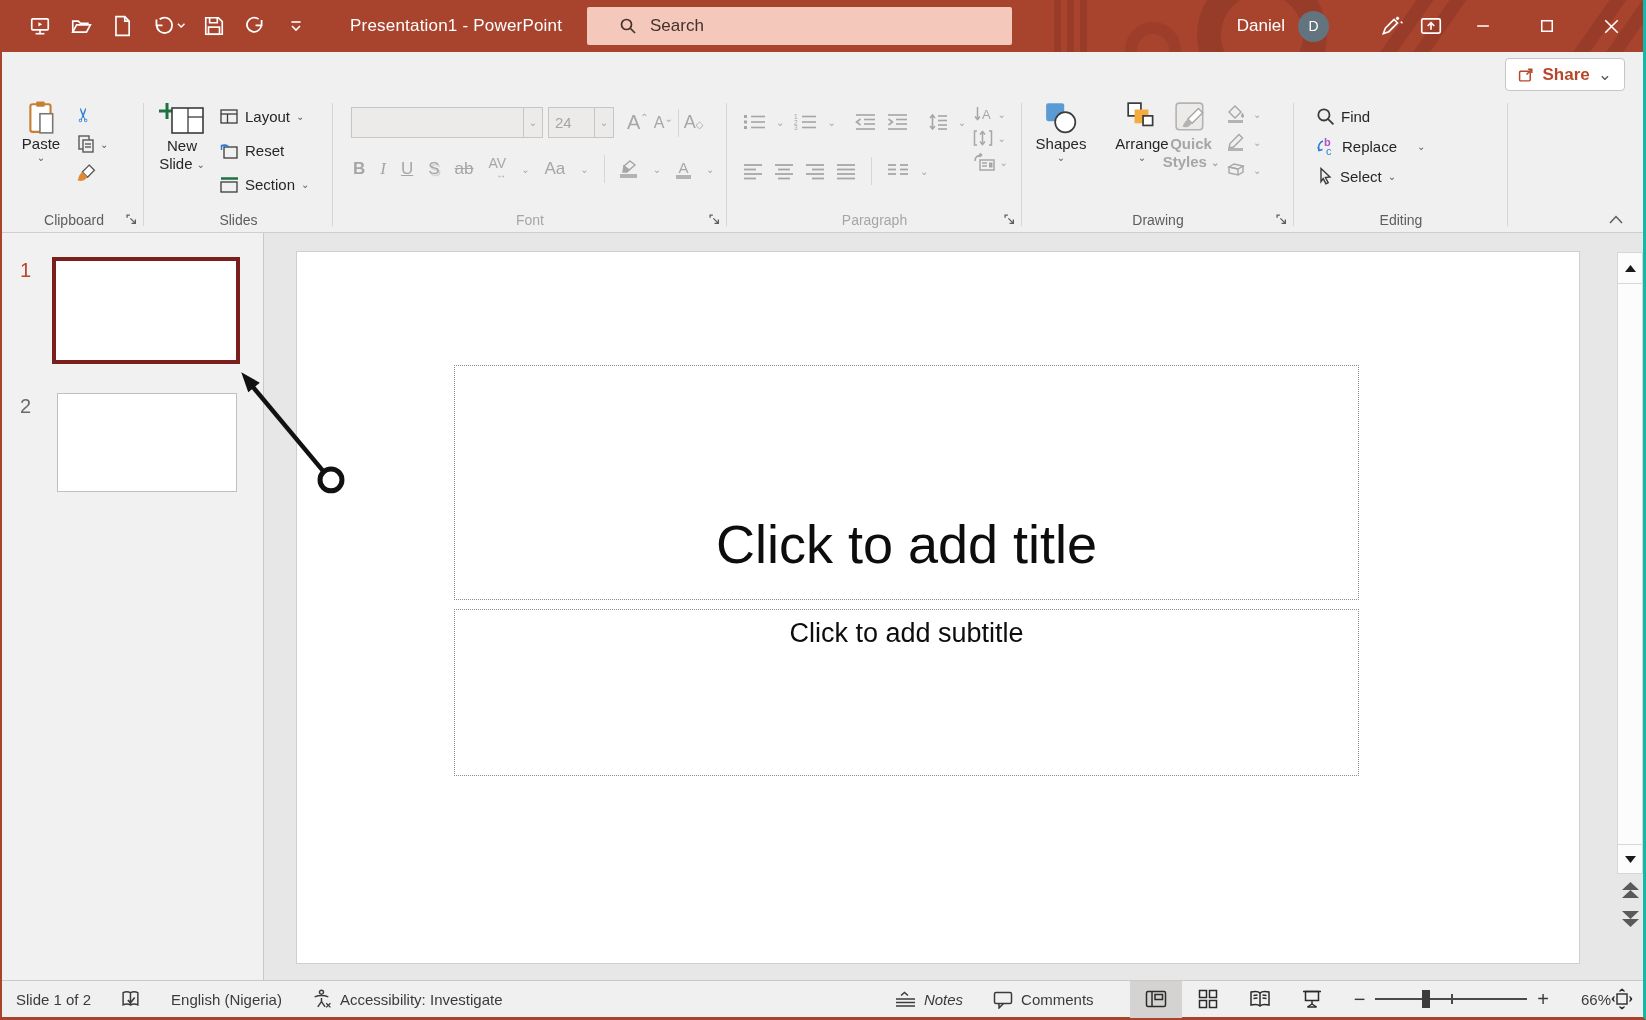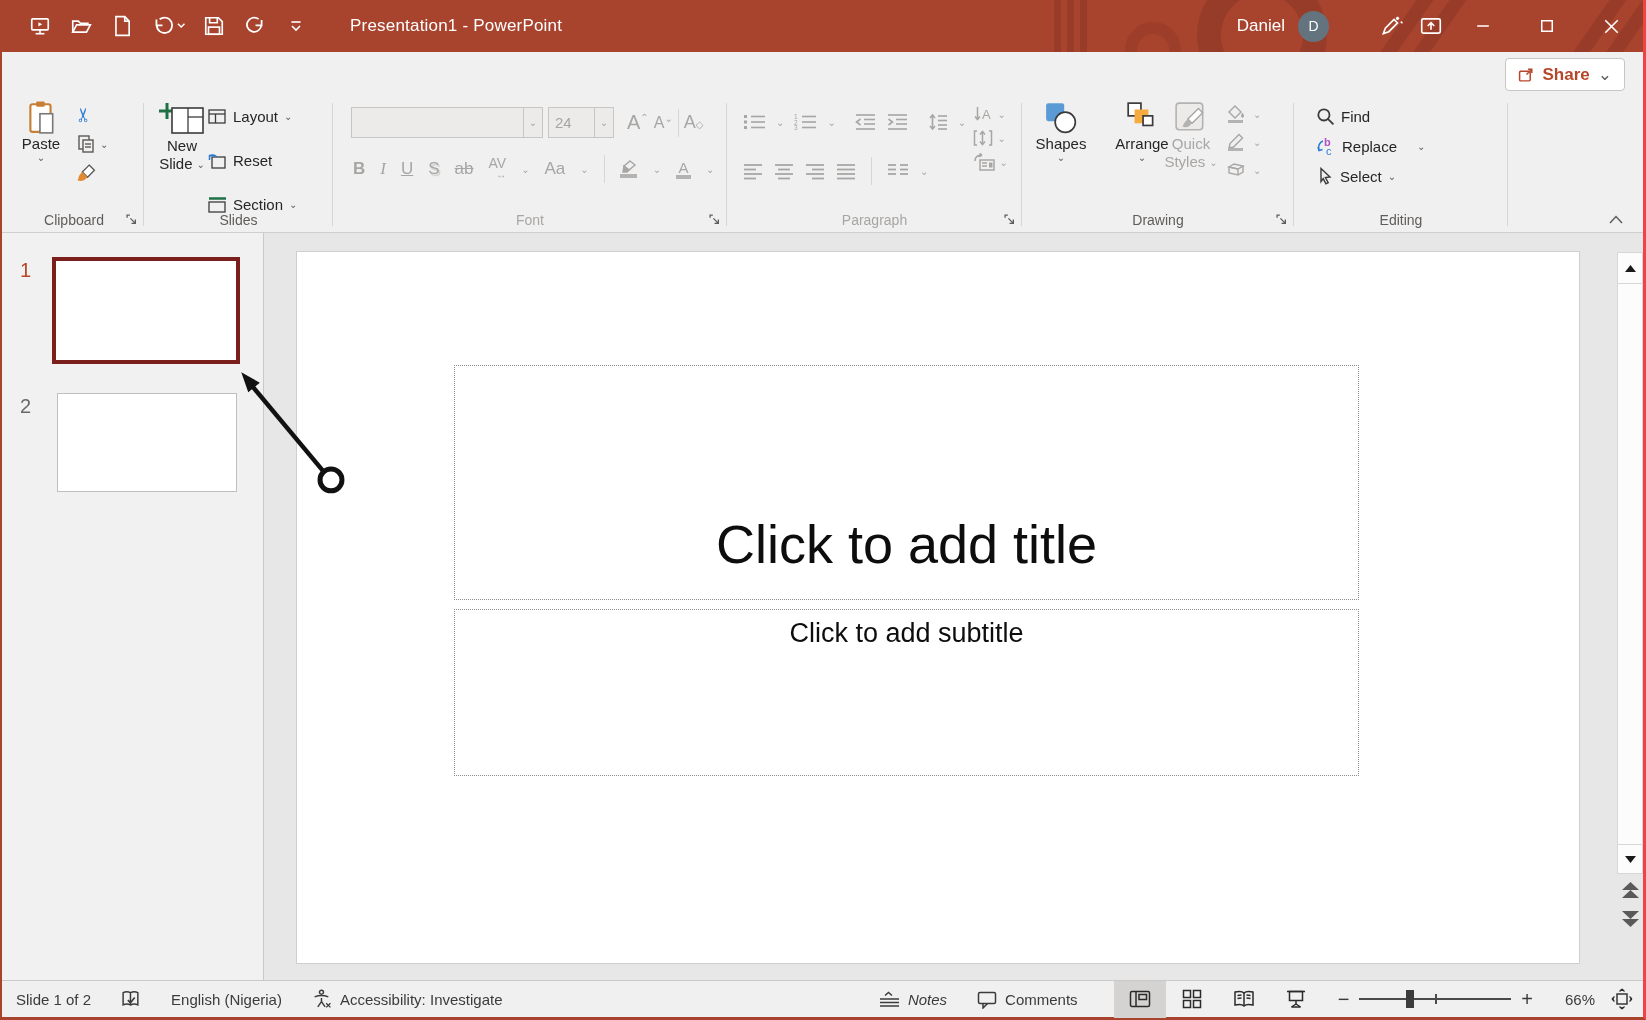--- a/index.html
+++ b/index.html
@@ -5,21 +5,21 @@
   * { box-sizing: border-box; }
   html,body { margin:0; padding:0; }
   body {
     width:1646px; height:1020px; overflow:hidden;
     font-family:"Liberation Sans", sans-serif;
     background:#E7E7E7;
     -webkit-font-smoothing:antialiased;
   }
   .window {
     width:1646px; height:1020px; display:flex; flex-direction:column;
-    border-left:2px solid #A8432E; border-right:3px solid #ef4444; border-bottom:3px solid #A8432E;
+    border-left:2px solid #A8432E; border-right:3px solid #14b8a6; border-bottom:3px solid #A8432E;
     background:#F0F0F0;
   }
   
   .titlebar {
     position:relative; height:52px; flex:0 0 52px; background:#A8432E; color:#fff;
     display:flex; align-items:center; overflow:hidden;
   }
   .tb-deco { position:absolute; pointer-events:none; }
   .deco-ring { width:130px; height:130px; border:24px solid rgba(0,0,0,0.10); border-radius:50%; left:1195px; top:-30px; }
   .deco-ring2 { width:56px; height:56px; border:12px solid rgba(0,0,0,0.07); border-radius:50%; left:1123px; top:22px; }
@@ -92,21 +92,21 @@
     display:flex; align-items:center; font-size:15px; color:#3b3b3b; padding-left:14px; }
   .sb-item { display:flex; align-items:center; gap:8px; margin-right:30px; white-space:nowrap; }
   .sb-spacer { flex:1; }
   .viewbtn { width:52px; height:37px; display:flex; align-items:center; justify-content:center; }
   .viewbtn.active { background:#D5D3D1; }
   .zoomwrap { display:flex; align-items:center; margin-left:16px; margin-right:14px; }
   .zslider { position:relative; width:152px; height:20px; margin:0 10px; }
   .zslider .track { position:absolute; left:0; right:0; top:9px; height:2px; background:#4a4a4a; }
   .zslider .tick { position:absolute; left:50%; top:5px; width:2px; height:10px; background:#4a4a4a; }
   .zslider .thumb { position:absolute; left:31%; top:1px; width:8px; height:18px; background:#3c3c3c; }
-  .zpct { width:48px; text-align:right; font-size:15px; color:#3b3b3b; margin-right:16px; }
+  .zpct { width:48px; text-align:right; font-size:15px; color:#3b3b3b; }
   svg { display:block; }
 </style>
 </head>
 <body>
 
 <div class="window">
 
   <div class="titlebar">
     <span class="tb-deco deco-ring"></span>
     <span class="tb-deco deco-ring2"></span>
@@ -164,20 +164,27 @@
       <span class="qbtn">
         <svg width="16" height="16" viewBox="0 0 14 14" fill="none" stroke="#fff" stroke-width="1.4">
             <line x1="3" y1="3.5" x2="11" y2="3.5"></line>
             <path d="M3.5 7 l3.5 3.5 3.5 -3.5"></path>
           </svg>
       </span>
     </div>
 
     <div class="doc-title">Presentation1 - PowerPoint</div>
 
+    <div class="search-pill">
+      <svg width="18" height="18" viewBox="0 0 18 18" fill="none" stroke="#45302a" stroke-width="1.7">
+          <circle cx="7.5" cy="7.5" r="5"></circle>
+          <line x1="11.5" y1="11.5" x2="16" y2="16"></line>
+        </svg>
+      <span>Search</span>
+    </div>
 
     <div class="tb-right">
       <span class="user-name">Daniel</span>
       <span class="avatar">D</span>
       <span class="tb-icon">
         <svg width="24" height="24" viewBox="0 0 22 22" fill="none" stroke="#fff" stroke-width="1.5">
             <path d="M4 18 l1.8 -5 8 -8 3.2 3.2 -8 8 z"></path>
             <path d="M17 2.5 v3 M15.5 4 h3 M20 7 l1.5 1.5 M20.5 6 v0"></path>
           </svg>
       </span>
@@ -263,21 +270,21 @@
             <rect x="13" y="7" width="31" height="25" stroke="#3B3B3B" stroke-width="1.6" fill="#fff"></rect>
             <line x1="29" y1="7" x2="29" y2="32" stroke="#3B3B3B" stroke-width="1.3"></line>
             <line x1="29" y1="16" x2="44" y2="16" stroke="#3B3B3B" stroke-width="1.3"></line>
           </svg>
         <span class="blabel">New</span>
         <span class="blabel" style="display:flex; gap:4px; align-items:center;">
             <span>Slide</span>
             <span class="chevD">⌄</span>
           </span>
       </div>
-      <div style="position:absolute; left:64px; top:6px; display:flex; flex-direction:column; gap:17px;">
+      <div style="position:absolute; left:76px; top:6px; display:flex; flex-direction:column; gap:7px;">
         <span class="minirow">
           <svg width="19" height="17" viewBox="0 0 19 17" fill="none" stroke="#3B3B3B" stroke-width="1.3">
               <rect x="1" y="2" width="16" height="13"></rect>
               <line x1="1" y1="6" x2="17" y2="6"></line>
               <line x1="7.5" y1="6" x2="7.5" y2="15"></line>
             </svg>
           <span>Layout</span>
           <span class="chevD">⌄</span>
         </span>
         <span class="minirow">
@@ -498,21 +505,21 @@
       </div>
       <div class="bigbtn" style="left:88px; width:64px;">
         <svg width="34" height="34" viewBox="0 0 32 32" fill="none">
             <rect x="3" y="2" width="12" height="12" fill="#fff" stroke="#3B3B3B" stroke-width="1.6"></rect>
             <rect x="9" y="8" width="13" height="13" fill="#F5AB3D"></rect>
             <rect x="17" y="14" width="9" height="9" fill="#fff" stroke="#3B3B3B" stroke-width="1.6"></rect>
           </svg>
         <span class="blabel">Arrange</span>
         <span class="chevD">⌄</span>
       </div>
-      <div class="bigbtn dis" style="left:140px; width:58px;">
+      <div class="bigbtn dis" style="left:140px; width:58px;font-weight:bold;">
         <svg width="34" height="34" viewBox="0 0 32 32" fill="none">
             <rect x="2" y="2" width="25" height="25" rx="3" stroke="#B5B3B1" stroke-width="1.5" fill="#EDEBE9"></rect>
             <path d="M23 7 l4 4 -10 10 -4 -4 z" stroke="#A8A6A4" stroke-width="1.3" fill="#fff"></path>
             <path d="M13 17 l4 4 -2 2 c-2 2 -5 2 -7 1 1 -2 1 -3 3 -5 z" fill="#B5B3B1"></path>
           </svg>
         <span class="blabel">Quick</span>
         <span class="blabel" style="display:flex; gap:4px; align-items:center;">
             <span>Styles</span>
             <span class="chevD">⌄</span>
           </span>

